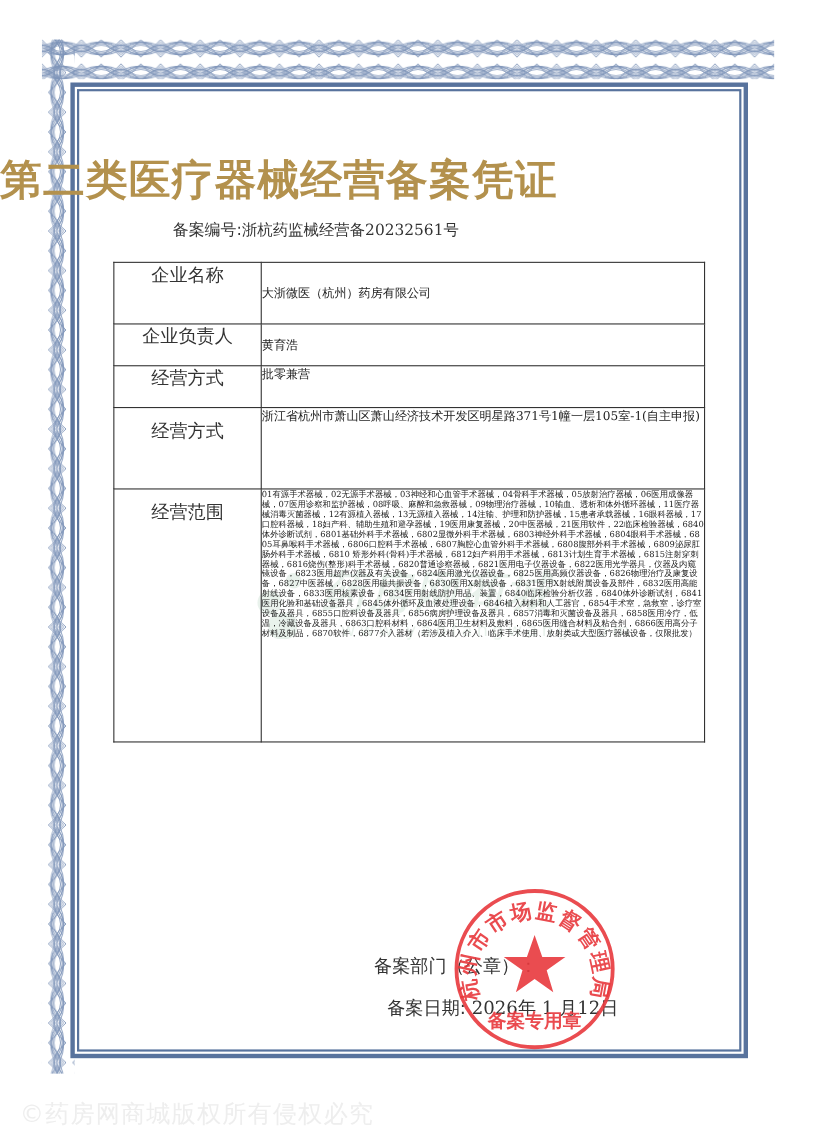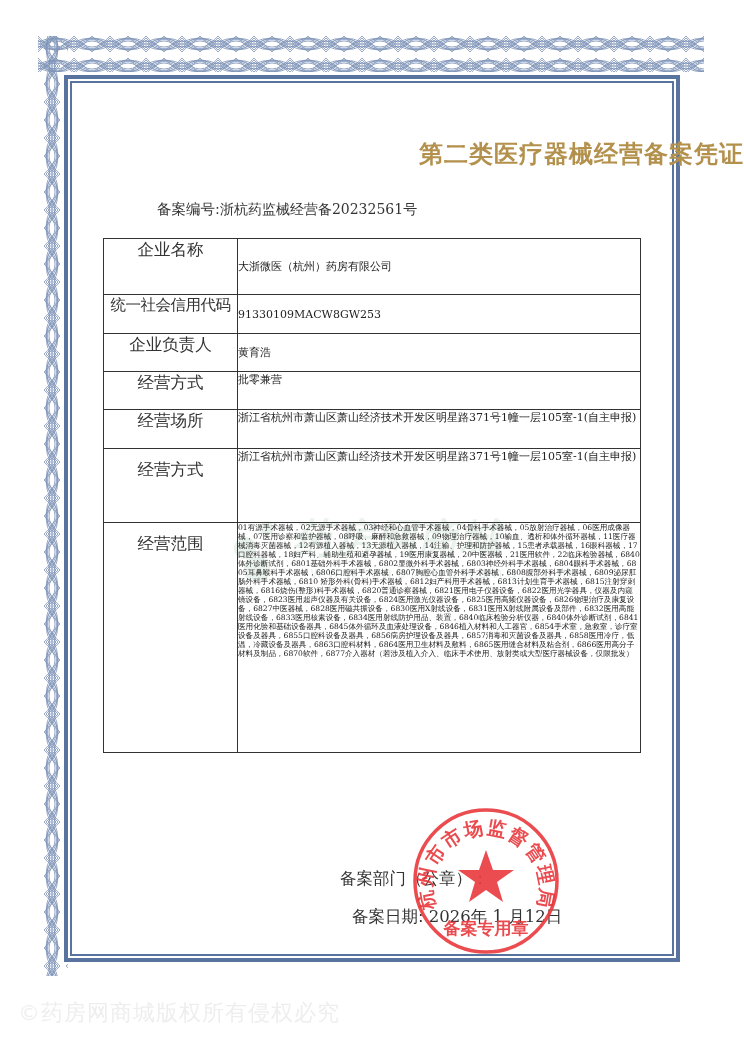--- a/index.html
+++ b/index.html
@@ -1,20 +1,20 @@
 <!DOCTYPE html>
 <html><head>
 <meta charset="utf-8">
 <style>
   html,body{margin:0;padding:0;background:#fff;}
   body{width:744px;height:1044px;position:relative;overflow:hidden;font-family:"DejaVu Serif","Liberation Serif",serif;color:#222;}
   .guilloche{position:absolute;left:38px;top:30px;width:666px;height:952px;}
   .frame-outer{position:absolute;left:64px;top:75px;width:616px;height:887px;border:4px solid #58739d;box-sizing:border-box;background:#fff;}
   .frame-inner{position:absolute;left:70px;top:81px;width:604px;height:875px;border:2px solid #58739d;box-sizing:border-box;}
-  .title{position:absolute;left:0;width:744px;top:138px;text-align:right;font-family:"DejaVu Serif",serif;font-weight:bold;font-size:24px;letter-spacing:1px;color:#b3914d;}
+  .title{position:absolute;left:0;width:744px;top:138px;text-align:left;font-family:"DejaVu Serif",serif;font-weight:bold;font-size:38px;letter-spacing:1px;color:#b3914d;}
   .regno{position:absolute;left:157px;top:200px;font-size:14px;color:#333;}
   .regno .lbl{font-family:"DejaVu Sans",sans-serif;font-size:14.5px;}
   table.cert{position:absolute;left:103px;top:238px;width:538px;border-collapse:collapse;table-layout:fixed;}
   table.cert td{border:1.5px solid #333;vertical-align:top;padding:0;}
   td.lab{width:133px;text-align:center;font-family:"DejaVu Sans",sans-serif;font-size:16.5px;color:#333;vertical-align:middle;}
   td.val{font-size:11px;padding:3px 2px 0 4px;color:#222;}
   td.val.mid{vertical-align:middle;padding-top:0;}
   .lab.top{vertical-align:top;padding-top:10px;}
   .scope{font-size:7.6px;line-height:9px;padding:6px 3px 0 3px;color:#222;word-break:break-all;}
   .watermark{position:absolute;left:230px;top:511px;width:300px;height:80px;pointer-events:none;opacity:.09;}
@@ -80,35 +80,27 @@
   <div class="wm-text">药房网商城</div>
   <div class="wm-url">www.yaofangwang.com</div>
 </div>
 
 <table class="cert">
   <tbody>
       <tr style="height:56px">
     <td class="lab">企业名称</td>
     <td class="val mid">大浙微医（杭州）药房有限公司</td>
   </tr>
-  <tr style="height:39px">
-    <td class="lab" style="font-size:15.5px;letter-spacing:-0.5px">统一社会信用代码</td>
-    <td class="val mid">91330109MACW8GW253</td>
-  </tr>
   <tr style="height:38px">
     <td class="lab">企业负责人</td>
     <td class="val mid">黄育浩</td>
   </tr>
   <tr style="height:38px">
     <td class="lab">经营方式</td>
     <td class="val">批零兼营</td>
-  </tr>
-  <tr style="height:39px">
-    <td class="lab">经营场所</td>
-    <td class="val">浙江省杭州市萧山区萧山经济技术开发区明星路371号1幢一层105室-1(自主申报)</td>
   </tr>
   <tr style="height:74px">
     <td class="lab top">经营方式</td>
     <td class="val">浙江省杭州市萧山区萧山经济技术开发区明星路371号1幢一层105室-1(自主申报)</td>
   </tr>
   <tr style="height:230px">
     <td class="lab top">经营范围</td>
     <td class="scope">01有源手术器械，02无源手术器械，03神经和心血管手术器械，04骨科手术器械，05放射治疗器械，06医用成像器械，07医用诊察和监护器械，08呼吸、麻醉和急救器械，09物理治疗器械，10输血、透析和体外循环器械，11医疗器械消毒灭菌器械，12有源植入器械，13无源植入器械，14注输、护理和防护器械，15患者承载器械，16眼科器械，17口腔科器械，18妇产科、辅助生殖和避孕器械，19医用康复器械，20中医器械，21医用软件，22临床检验器械，6840体外诊断试剂，6801基础外科手术器械，6802显微外科手术器械，6803神经外科手术器械，6804眼科手术器械，6805耳鼻喉科手术器械，6806口腔科手术器械，6807胸腔心血管外科手术器械，6808腹部外科手术器械，6809泌尿肛肠外科手术器械，6810 矫形外科(骨科)手术器械，6812妇产科用手术器械，6813计划生育手术器械，6815注射穿刺器械，6816烧伤(整形)科手术器械，6820普通诊察器械，6821医用电子仪器设备，6822医用光学器具，仪器及内窥镜设备，6823医用超声仪器及有关设备，6824医用激光仪器设备，6825医用高频仪器设备，6826物理治疗及康复设备，6827中医器械，6828医用磁共振设备，6830医用X射线设备，6831医用X射线附属设备及部件，6832医用高能射线设备，6833医用核素设备，6834医用射线防护用品、装置，6840临床检验分析仪器，6840体外诊断试剂，6841医用化验和基础设备器具，6845体外循环及血液处理设备，6846植入材料和人工器官，6854手术室，急救室，诊疗室设备及器具，6855口腔科设备及器具，6856病房护理设备及器具，6857消毒和灭菌设备及器具，6858医用冷疗，低温，冷藏设备及器具，6863口腔科材料，6864医用卫生材料及敷料，6865医用缝合材料及粘合剂，6866医用高分子材料及制品，6870软件，6877介入器材（若涉及植入介入、临床手术使用、放射类或大型医疗器械设备，仅限批发）</td>
   </tr>
 </tbody>

